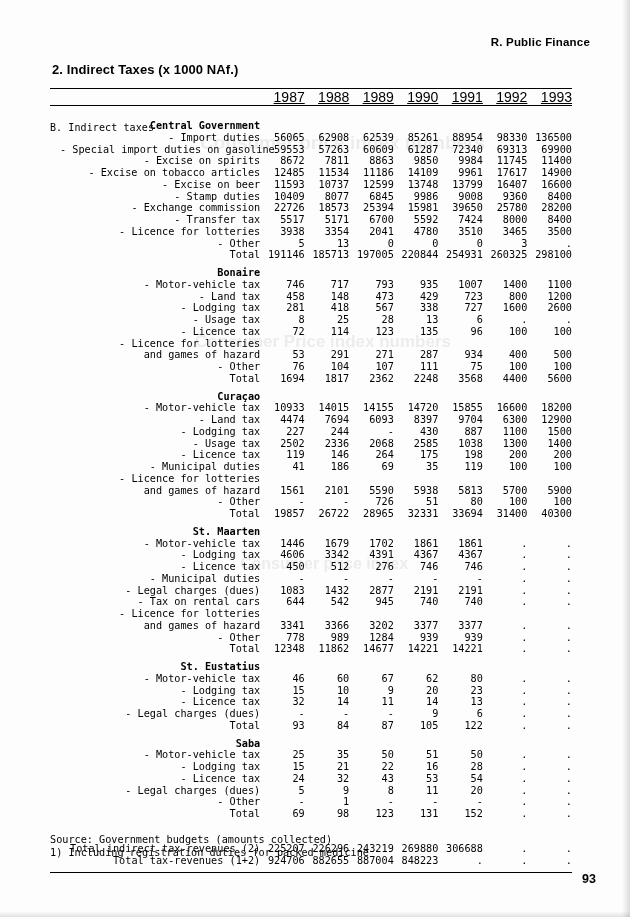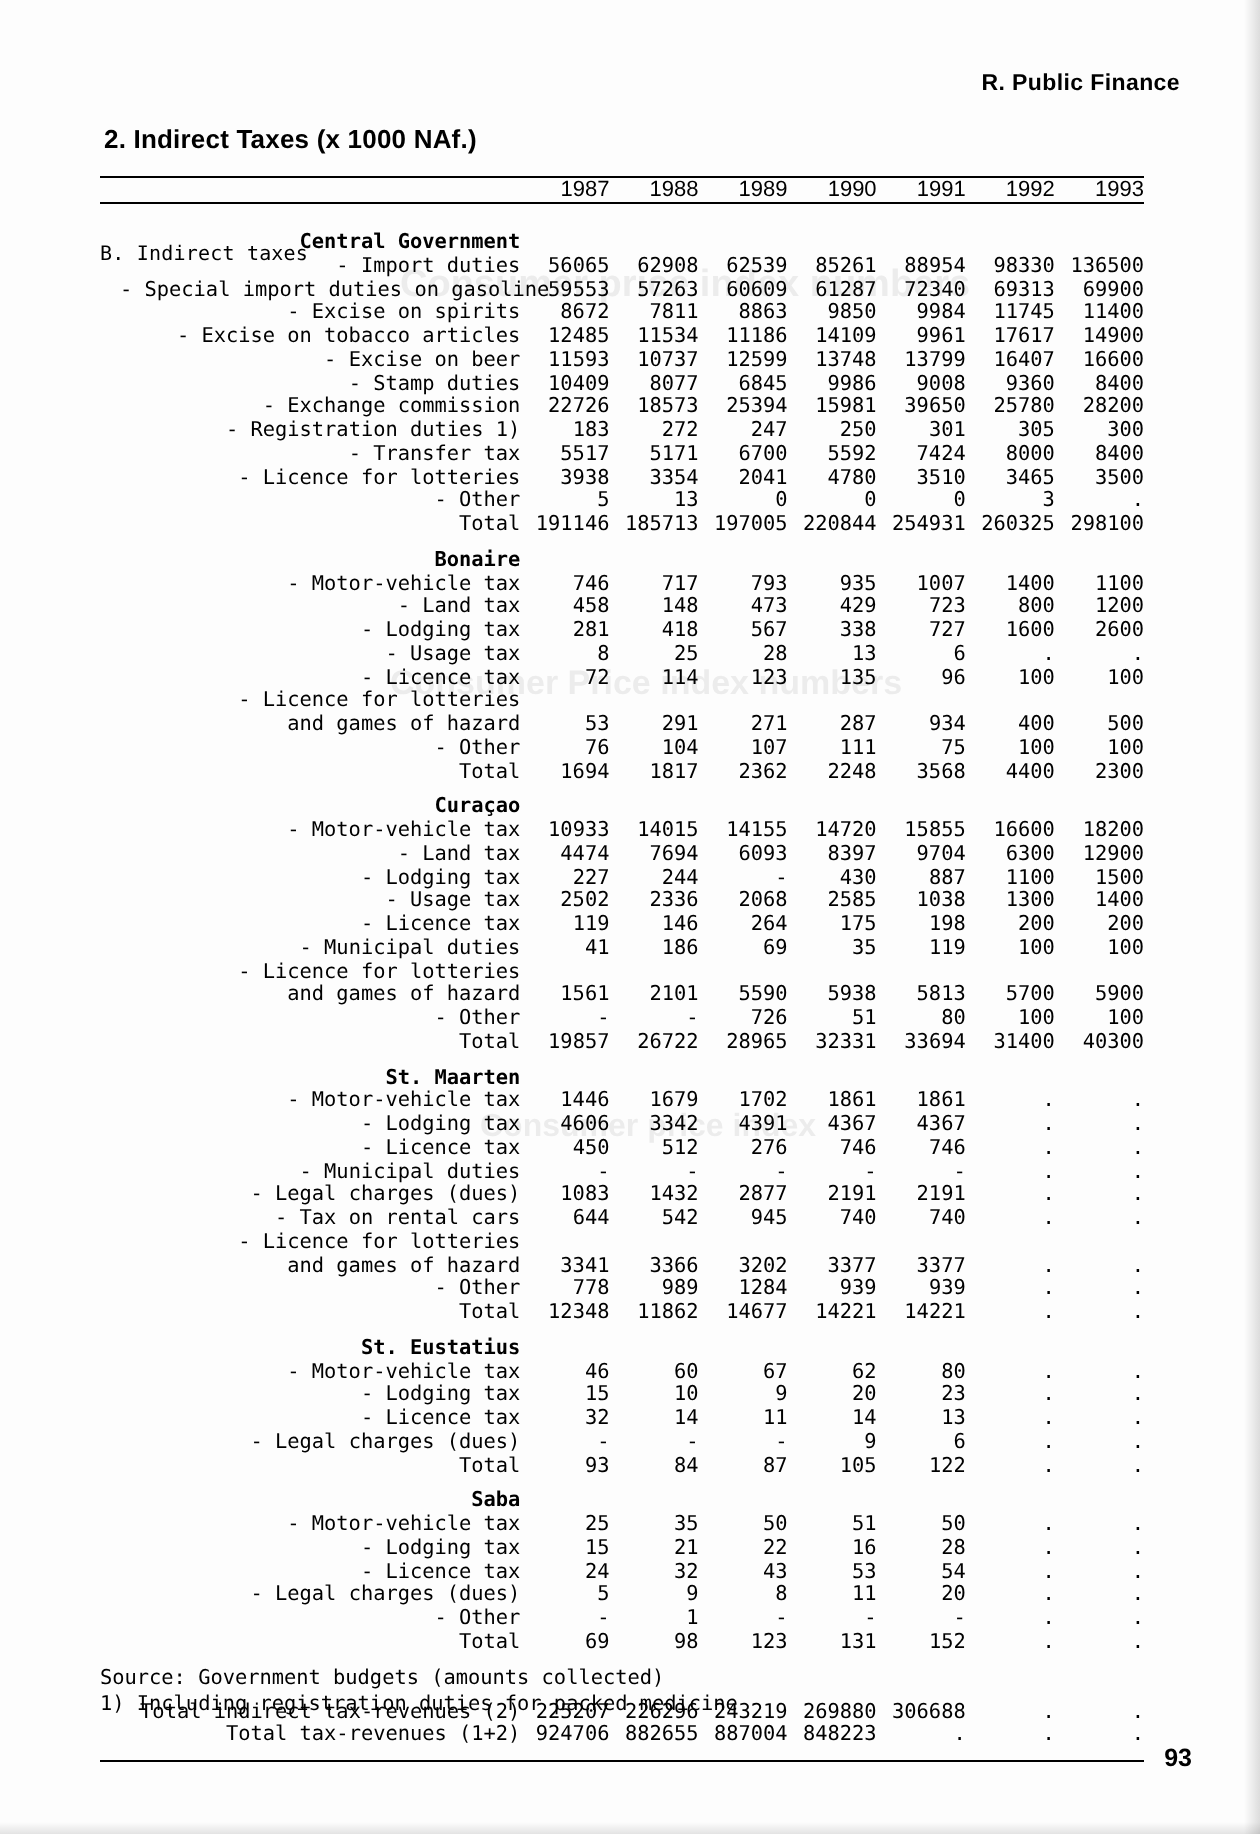--- a/index.html
+++ b/index.html
@@ -75,24 +75,25 @@
   table.grid td, table.grid th {
     padding: 0;
     font-weight: normal;
     vertical-align: baseline;
   }
   col.c-label { width: 210px; }
   col.c-num   { width: 44.5px; }
 
   .hdr-row th {
     font-family: "Liberation Sans", sans-serif;
-    font-size: 11px;
+    font-size: 14px;
     font-weight: bold;
     text-align: right;
     padding: 5px 3px 5px 0;
+    text-decoration: underline;
   }
   .hdr-row th.lbl { text-align: left; }
 
   .body-rows td {
     font-size: 10.2px;
     line-height: 11.75px;
     text-align: right;
     padding-right: 3px;
     white-space: nowrap;
   }
@@ -299,30 +300,20 @@
             <td class="lbl">- Exchange commission</td>
             <td>22726</td>
             <td>18573</td>
             <td>25394</td>
             <td>15981</td>
             <td>39650</td>
             <td>25780</td>
             <td>28200</td>
           </tr>
           <tr class="item">
-            <td class="lbl">- Registration duties 1)</td>
-            <td>183</td>
-            <td>272</td>
-            <td>247</td>
-            <td>250</td>
-            <td>301</td>
-            <td>305</td>
-            <td>300</td>
-          </tr>
-          <tr class="item">
             <td class="lbl">- Transfer tax</td>
             <td>5517</td>
             <td>5171</td>
             <td>6700</td>
             <td>5592</td>
             <td>7424</td>
             <td>8000</td>
             <td>8400</td>
           </tr>
           <tr class="item">
@@ -446,21 +437,21 @@
             <td>100</td>
           </tr>
           <tr class="total-row">
             <td class="lbl">Total</td>
             <td>1694</td>
             <td>1817</td>
             <td>2362</td>
             <td>2248</td>
             <td>3568</td>
             <td>4400</td>
-            <td>2300</td>
+            <td>5600</td>
           </tr>
           <tr class="sec-head">
             <td class="lbl">Curaçao</td>
             <td></td>
             <td></td>
             <td></td>
             <td></td>
             <td></td>
             <td></td>
             <td></td>

